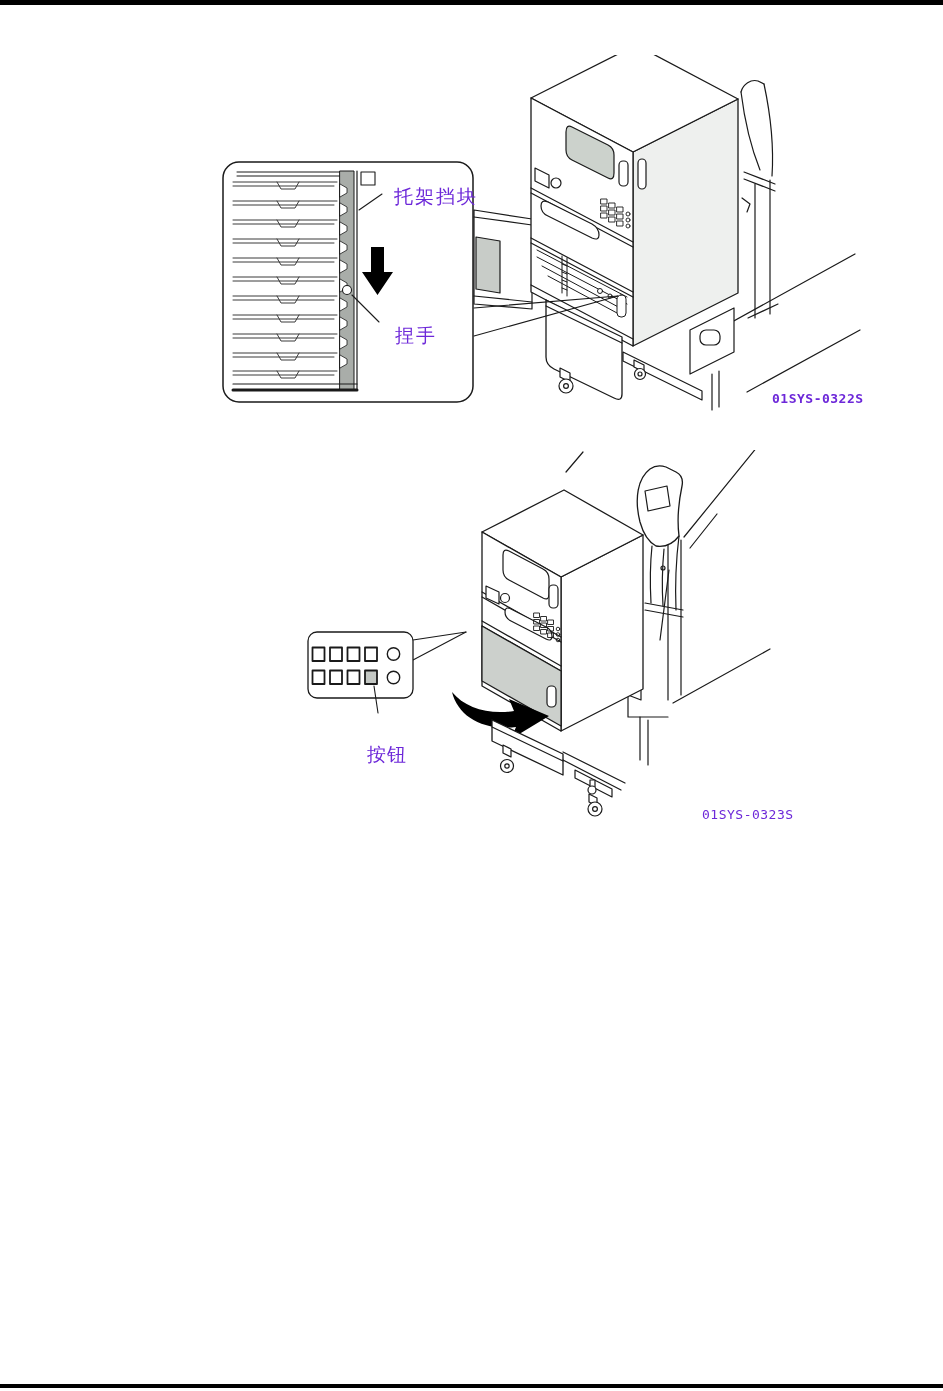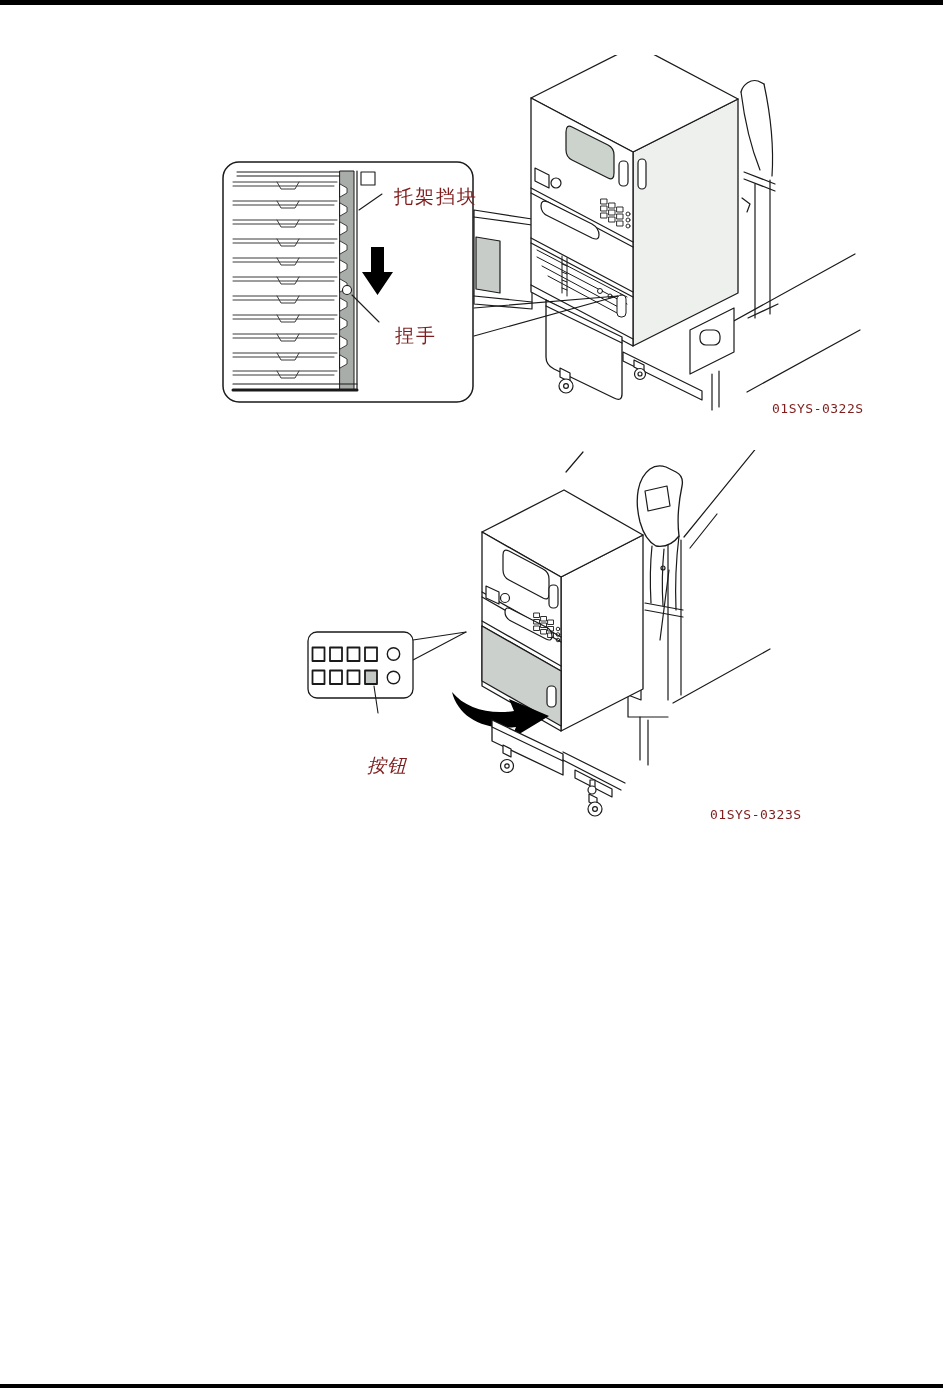--- a/index.html
+++ b/index.html
@@ -1,17 +1,17 @@
 <!DOCTYPE html>
 <html><head>
 <meta charset="utf-8">
 <style>
   html,body{margin:0;padding:0;background:#e8e8e8;}
   #page{position:relative;width:943px;height:1391px;background:#ffffff;overflow:hidden;
-        font-family:"DejaVu Sans","Liberation Sans",sans-serif;color:#7f1d1d;text-align:right;}
+        font-family:"DejaVu Sans","Liberation Sans",sans-serif;color:#6d28d9;text-align:right;}
   .rule{position:absolute;left:0;width:943px;background:#000;}
   #top-rule{top:0;height:5px;}
   #bottom-rule{top:1384px;height:4px;}
   .fig{position:absolute;left:0;width:943px;}
   #fig1{top:55px;height:365px;}
   #fig2{top:450px;height:390px;}
   .fig svg{position:absolute;left:0;top:0;}
   .callout-label{position:absolute;font-size:19px;letter-spacing:2px;white-space:nowrap;}
   .fig-code{position:absolute;font-family:"DejaVu Sans Mono","Liberation Mono",monospace;
             font-size:13px;letter-spacing:0.5px;white-space:nowrap;}
@@ -185,21 +185,21 @@
 
         <path d="M371 247 h13 v25 h9 l-15.5 23 -15.5 -23 h9 z" fill="#000" stroke="none"></path>
 
         <path d="M359 210 L382 194" stroke-width="1.1"></path>
         <path d="M352 295 L379 322" stroke-width="1.1"></path>
       </g>
     </svg>
 
     <div class="callout-label" style="left:394px;top:129px;">托架挡块</div>
     <div class="callout-label" style="left:395px;top:268px;">捏手</div>
-    <div class="fig-code" style="left:772px;top:346px;">01SYS-0322S</div>
+    <div class="fig-code" style="left:772px;top:336px;font-weight:bold;">01SYS-0322S</div>
   </div>
 
   <div id="fig2" class="fig">
     <svg width="943" height="390" viewBox="0 450 943 390" fill="none" stroke="#1a1a1a" stroke-width="1.2" stroke-linejoin="round" stroke-linecap="round">
 
       <g>
         <path d="M566 472 L583 452"></path>
         <path d="M684 537 L762 441"></path>
         <path d="M690 548 L717 514"></path>
 
@@ -286,18 +286,18 @@
           <rect x="330" y="670.5" width="12" height="13.5" fill="#fff"></rect>
           <rect x="347.5" y="670.5" width="12" height="13.5" fill="#fff"></rect>
           <rect x="365" y="670.5" width="12" height="13.5" fill="#c4c8c4"></rect>
         </g>
         <circle cx="393.5" cy="654" r="6.2" stroke-width="1.4"></circle>
         <circle cx="393.5" cy="677.5" r="6.2" stroke-width="1.4"></circle>
         <path d="M374 686 L378 713" stroke-width="1.1"></path>
       </g>
     </svg>
 
-    <div class="callout-label" style="left:367px;top:303px;letter-spacing:1px;font-style:italic;">按钮</div>
-    <div class="fig-code" style="left:702px;top:357px;margin-left:8px;">01SYS-0323S</div>
+    <div class="callout-label" style="left:367px;top:292px;letter-spacing:1px;">按钮</div>
+    <div class="fig-code" style="left:702px;top:357px;">01SYS-0323S</div>
   </div>
 
   <div id="bottom-rule" class="rule"></div>
 </div>
 
 </body></html>

